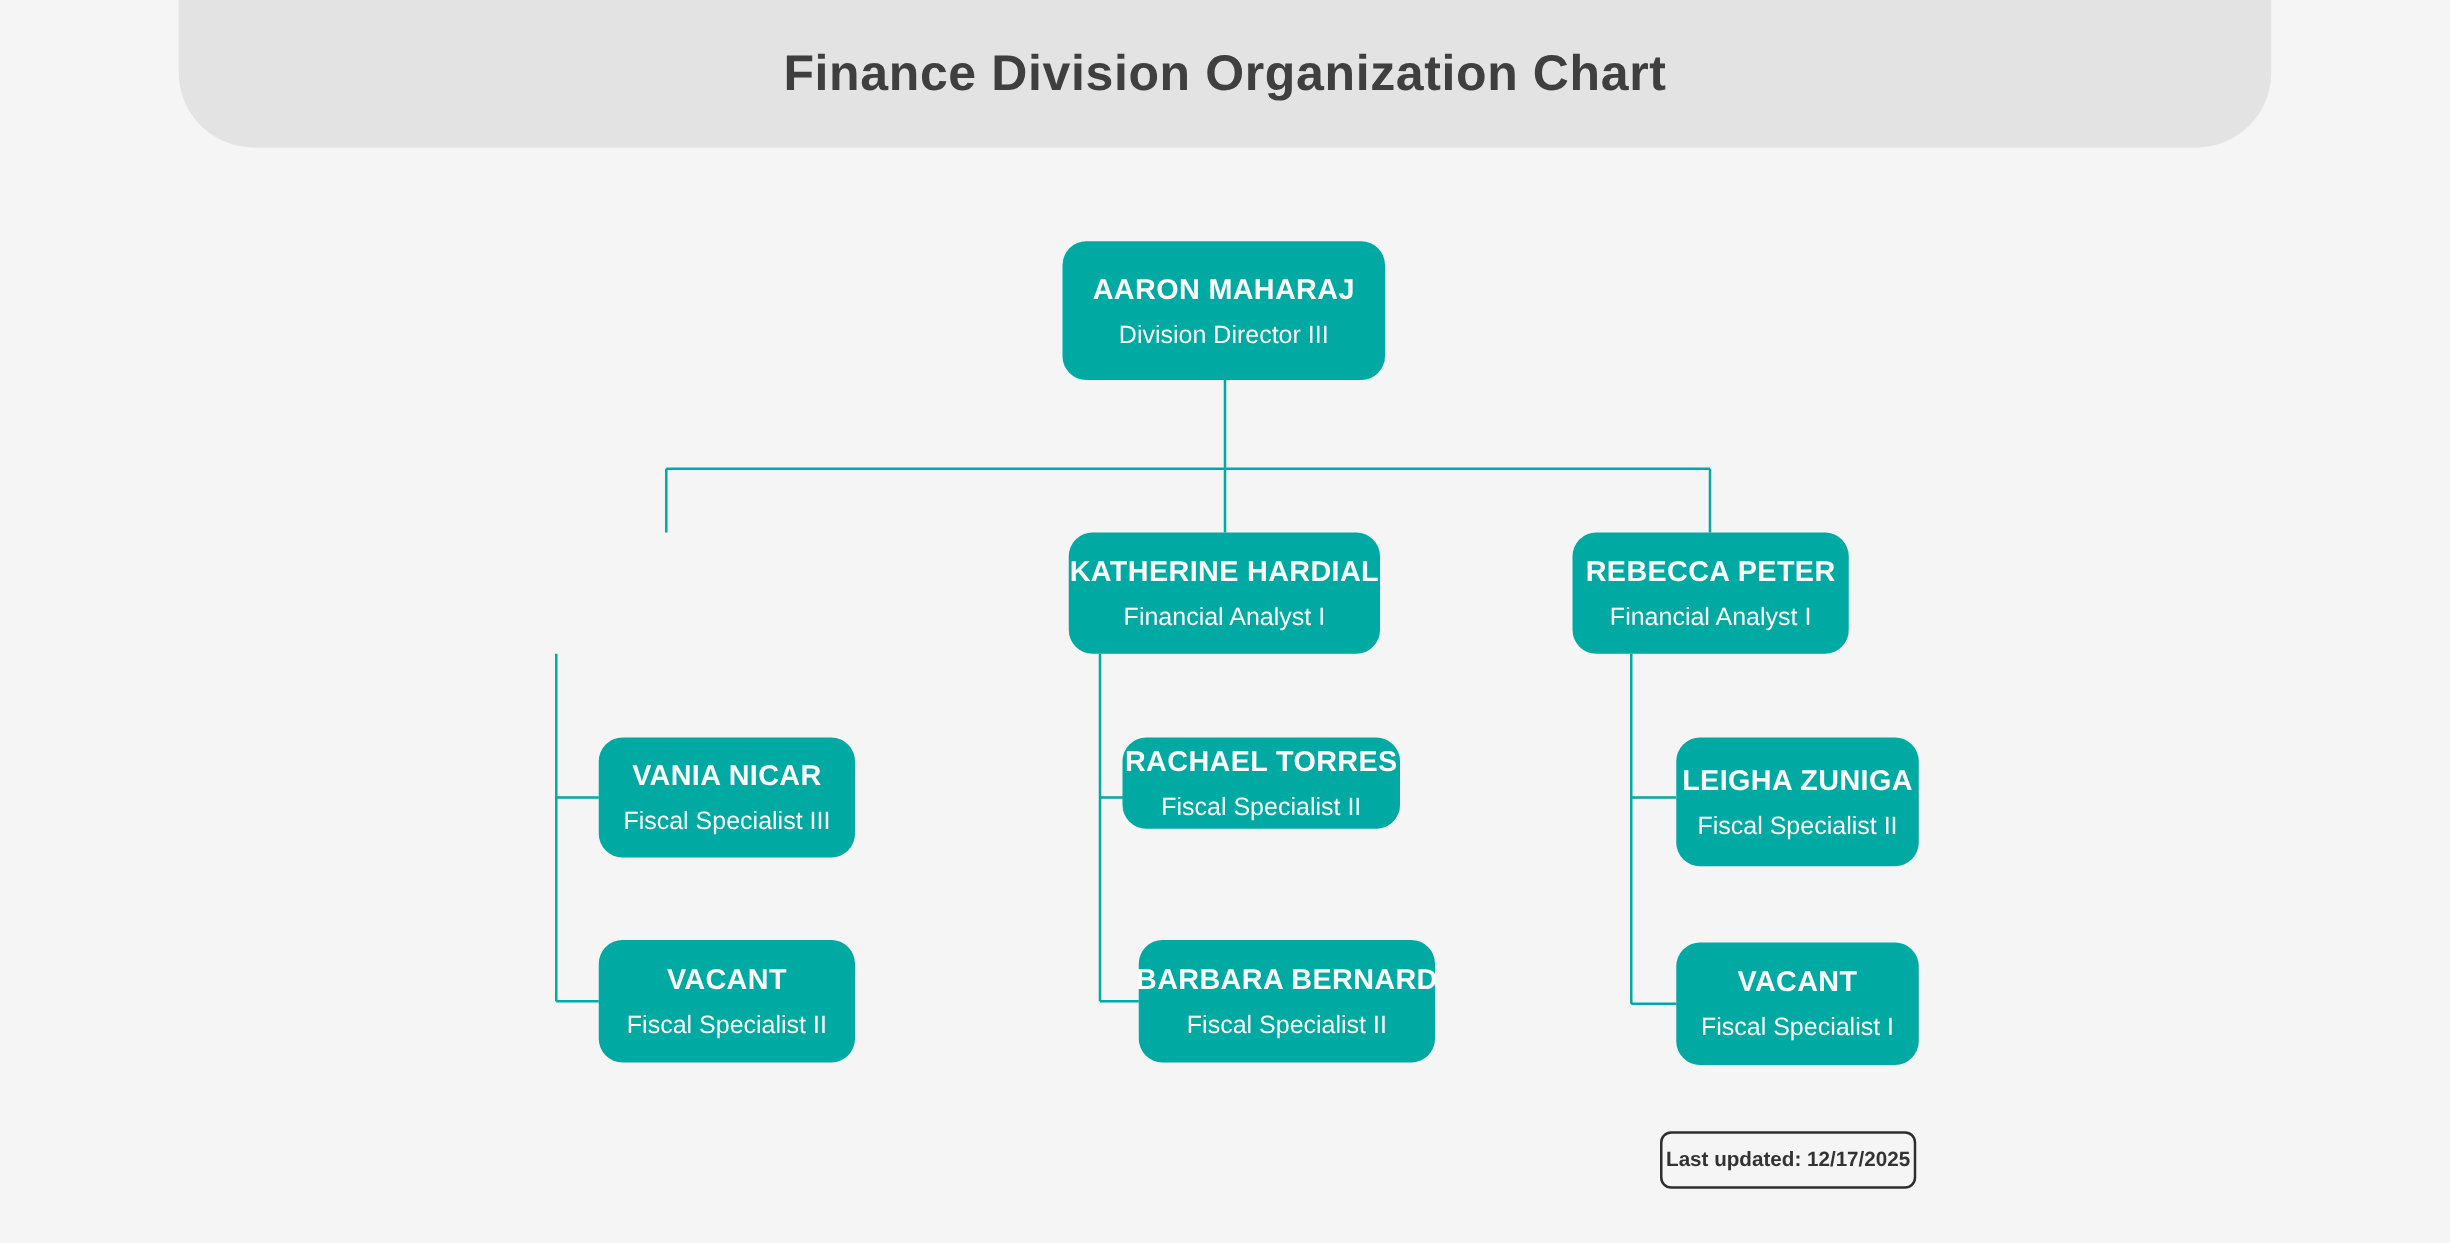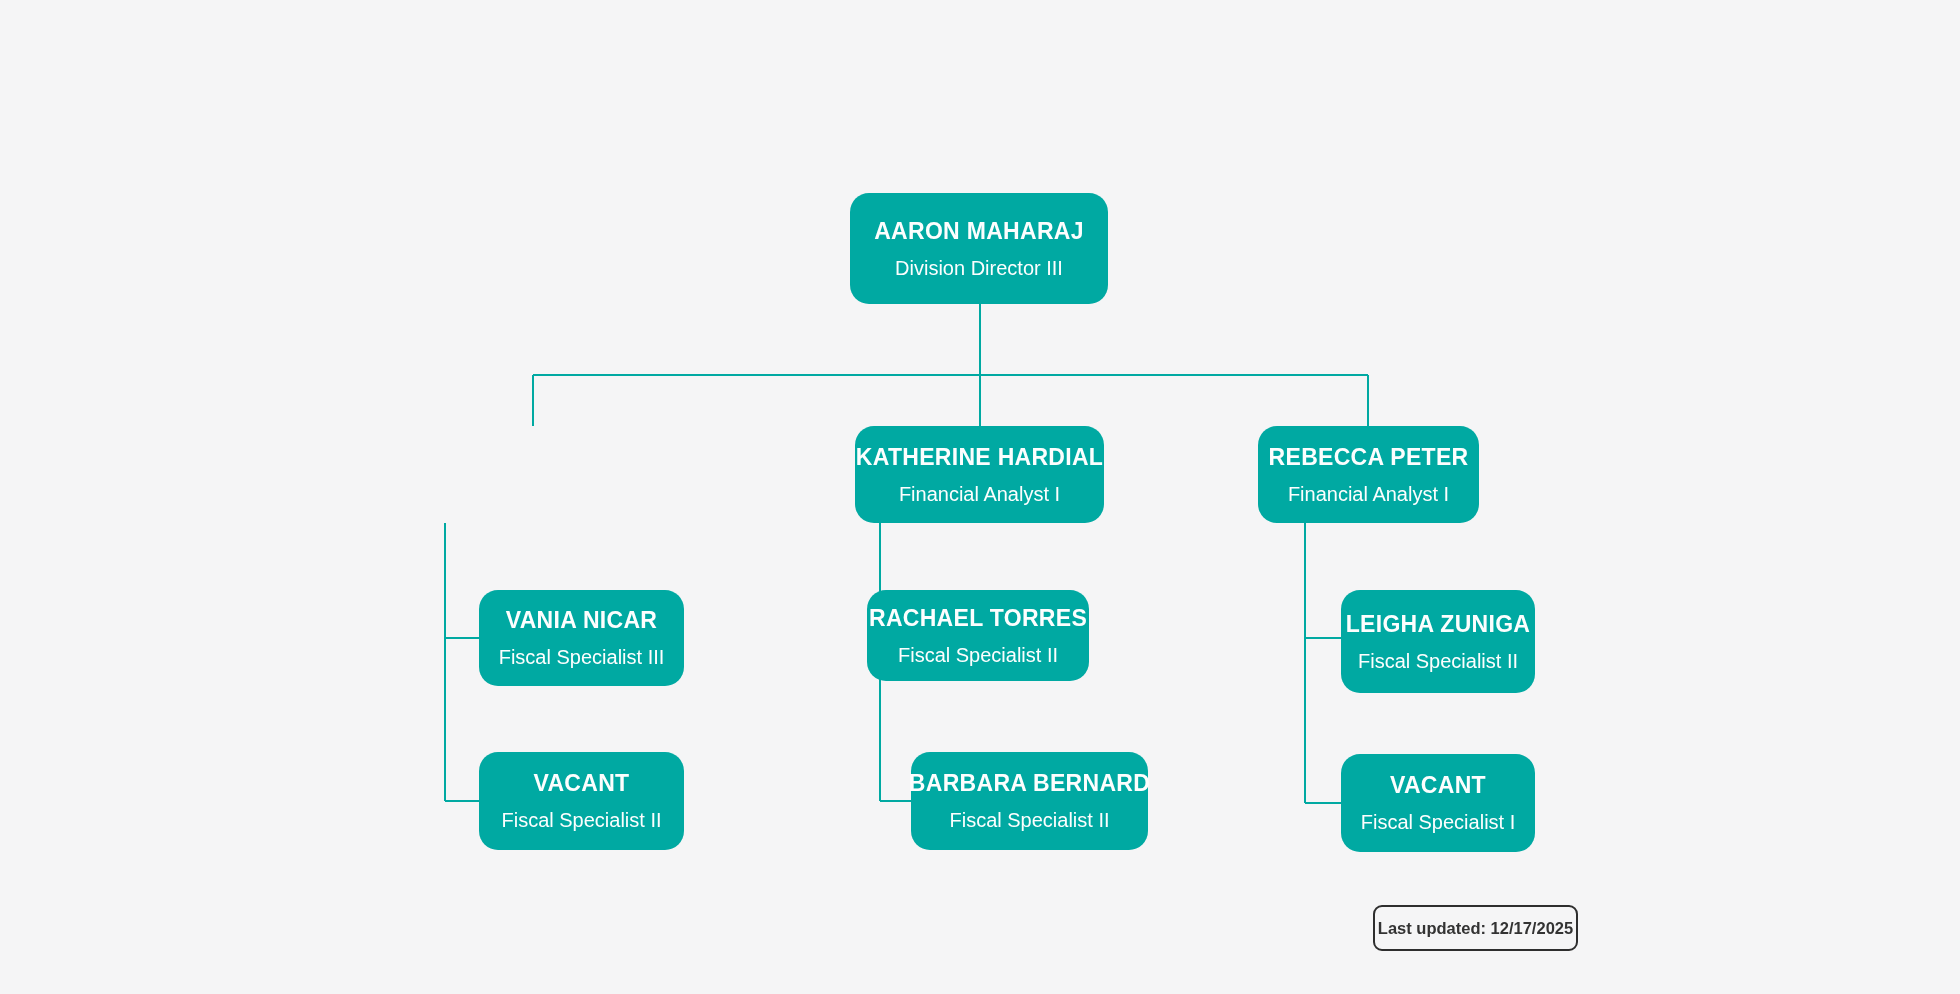--- a/index.html
+++ b/index.html
@@ -51,28 +51,30 @@
   .node .role { font-size: 20px; white-space: nowrap; }
   .updated {
     position: absolute;
     left: 1328px; top: 905px; width: 205px; height: 46px;
     border: 2px solid var(--updated_border, #2E2E2E);
     border-radius: 9px;
     display: flex; align-items: center; justify-content: center;
     font-size: 16.5px; font-weight: bold;
     color: var(--updated_text, #333333);
     white-space: nowrap;
-    margin-left: 45px;
   }
 </style>
 </head>
 <body>
 
 <div class="stage">
 
+  <div class="banner">
+    <h1>Finance Division Organization Chart</h1>
+  </div>
 
   <svg class="wires" viewBox="0 0 1960 994" aria-hidden="true">
     <path class="wire" d="M980 304 L980 375 M533 375 L1368 375 M533 375 L533 426 M980 375 L980 426 M1368 375 L1368 426"></path>
     <path class="wire" d="M445 523 L445 801 M445 638 L479 638 M445 801 L479 801"></path>
     <path class="wire" d="M880 523 L880 801 M880 638 L914 638 M880 801 L911 801"></path>
     <path class="wire" d="M1305 523 L1305 803 M1305 638 L1341 638 M1305 803 L1341 803"></path>
   </svg>
 
   <div class="node" style="left:850px;top:193px;width:258px;height:111px">
     <div class="name">AARON MAHARAJ</div>
@@ -93,21 +95,21 @@
   <div class="node" style="left:479px;top:590px;width:205px;height:96px">
     <div class="name">VANIA NICAR</div>
     <div class="role">Fiscal Specialist III</div>
   </div>
 
   <div class="node" style="left:479px;top:752px;width:205px;height:98px">
     <div class="name">VACANT</div>
     <div class="role">Fiscal Specialist II</div>
   </div>
 
-  <div class="node" style="left:867px;top:590px;width:222px;height:91px">
+  <div class="node" style="left:898px;top:590px;width:222px;height:73px">
     <div class="name">RACHAEL TORRES</div>
     <div class="role">Fiscal Specialist II</div>
   </div>
 
   <div class="node" style="left:911px;top:752px;width:237px;height:98px">
     <div class="name">BARBARA BERNARD</div>
     <div class="role">Fiscal Specialist II</div>
   </div>
 
   <div class="node" style="left:1341px;top:590px;width:194px;height:103px">

